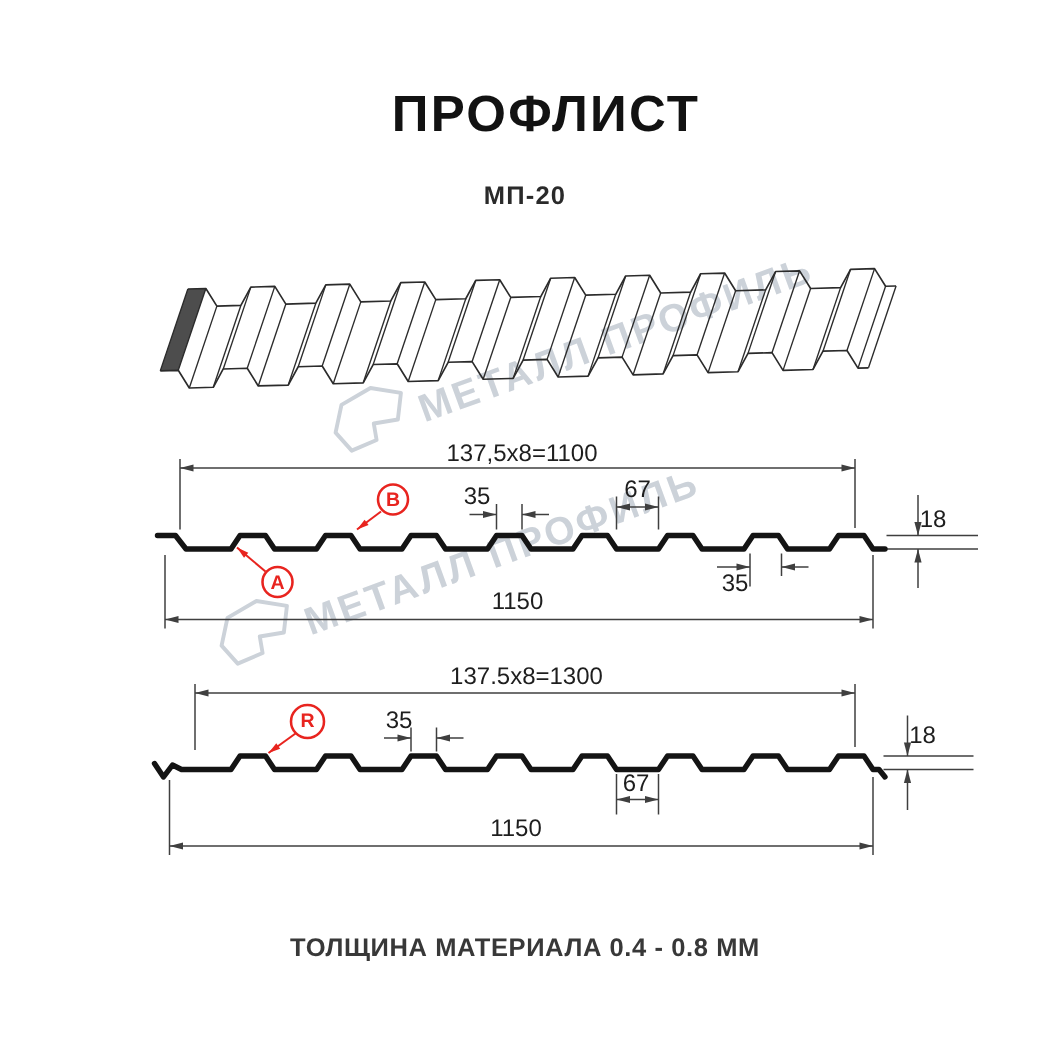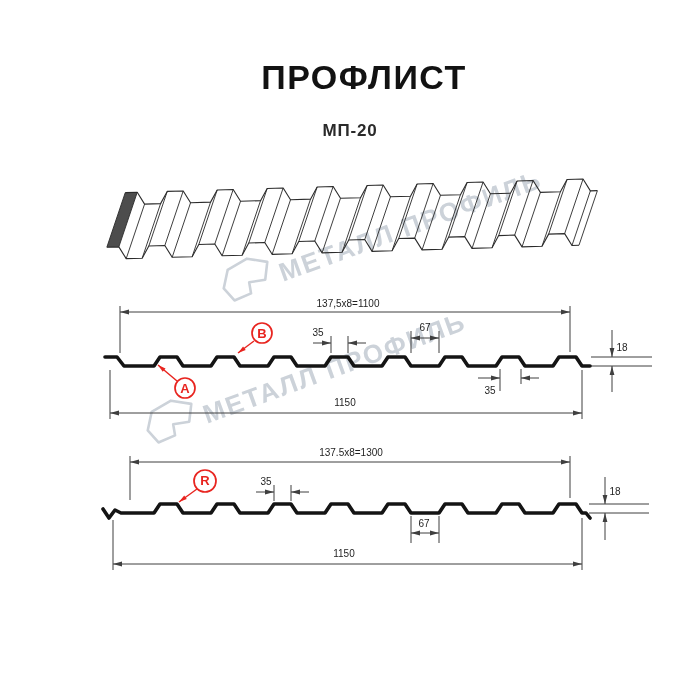--- a/index.html
+++ b/index.html
@@ -3,21 +3,21 @@
 <meta charset="utf-8">
 <style>
   html,body{margin:0;padding:0;background:#fff;}
   #canvas{position:relative;width:700px;height:700px;background:#ffffff;overflow:hidden;
           font-family:"Liberation Sans",sans-serif;}
   #drawing{position:absolute;left:0;top:0;}
   .abs{position:absolute;transform:translate(-50%,-50%);white-space:nowrap;}
   .page-title{font-size:34px;font-weight:800;letter-spacing:1.5px;color:#121212;margin-left:14px;}
   .page-subtitle{font-size:17px;font-weight:700;letter-spacing:.8px;color:#2a2a2a;}
   .footer-note{font-size:17px;font-weight:700;letter-spacing:.4px;color:#383838;}
-  .dim-label{font-size:10px;color:#1e1e1e;}
+  .dim-label{font-size:16px;color:#1e1e1e;}
   .marker-letter{font-size:13px;font-weight:700;color:#e8241f;}
 </style>
 </head>
 <body>
 
 <div id="canvas">
 
   <svg id="drawing" width="700" height="700" viewBox="0 0 700 700">
       <g transform="translate(228,306) rotate(-20)">
         <polygon points="2,-18 12,-34 34,-38 52,-28 44,-12 28,-15 26,-4 8,-3" fill="none" stroke="#ccd2d9" stroke-width="2.6" stroke-linejoin="round"></polygon>
@@ -161,13 +161,14 @@
   <span class="abs marker-letter" style="left:185px;top:388px;">A</span>
   <span class="abs marker-letter" style="left:262px;top:333px;">B</span>
 
   <span class="abs dim-label" style="left:351px;top:452px;">137.5x8=1300</span>
   <span class="abs dim-label" style="left:266px;top:481px;">35</span>
   <span class="abs dim-label" style="left:424px;top:523px;">67</span>
   <span class="abs dim-label" style="left:615px;top:491px;">18</span>
   <span class="abs dim-label" style="left:344px;top:553px;">1150</span>
   <span class="abs marker-letter" style="left:205px;top:480px;">R</span>
 
+  <div class="abs footer-note" style="left:350px;top:632px;">ТОЛЩИНА МАТЕРИАЛА 0.4 - 0.8 ММ</div>
 </div>
 
 </body></html>

